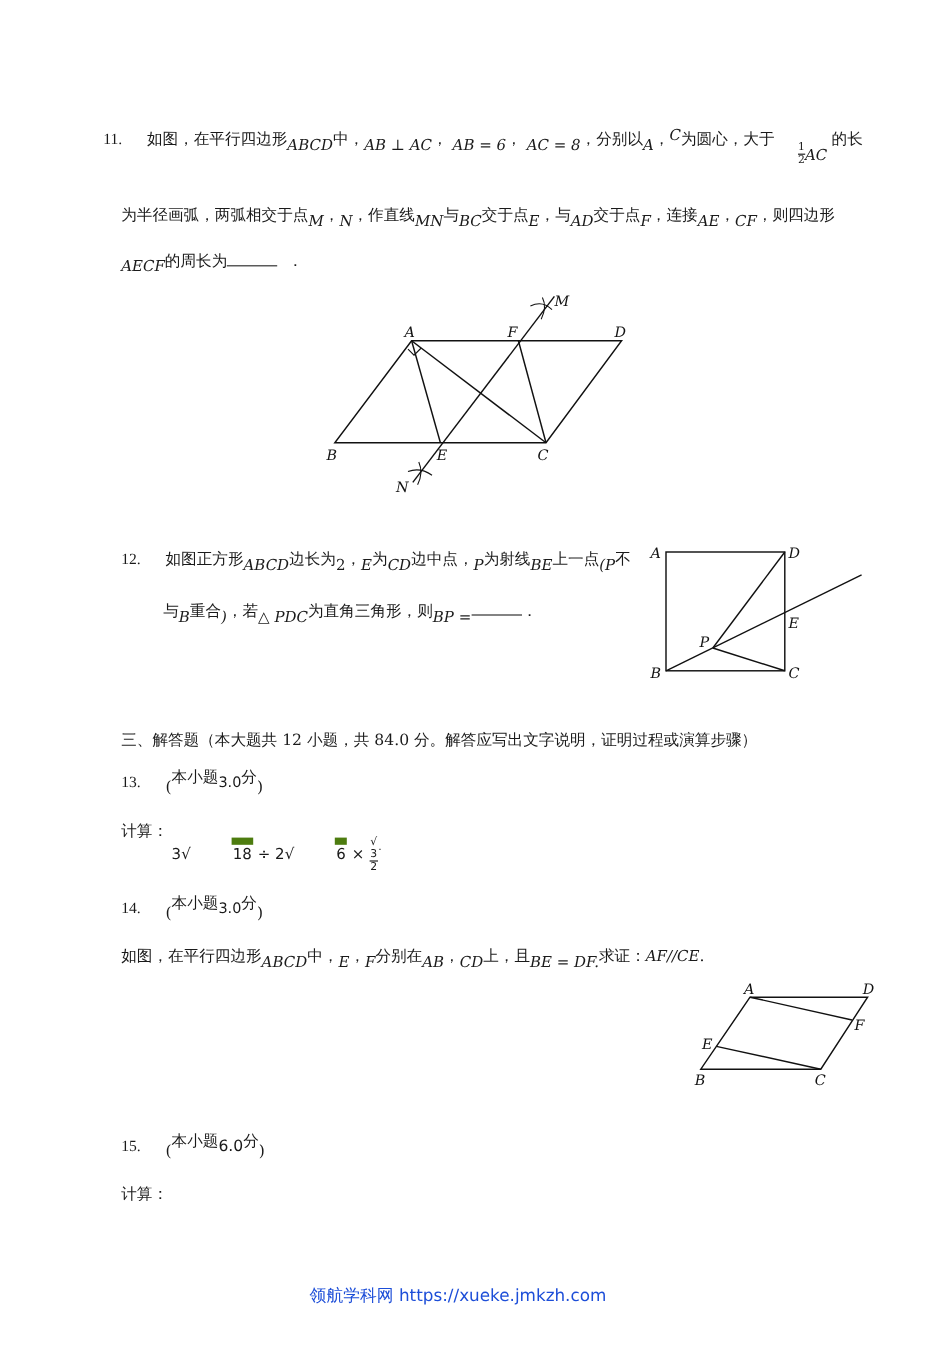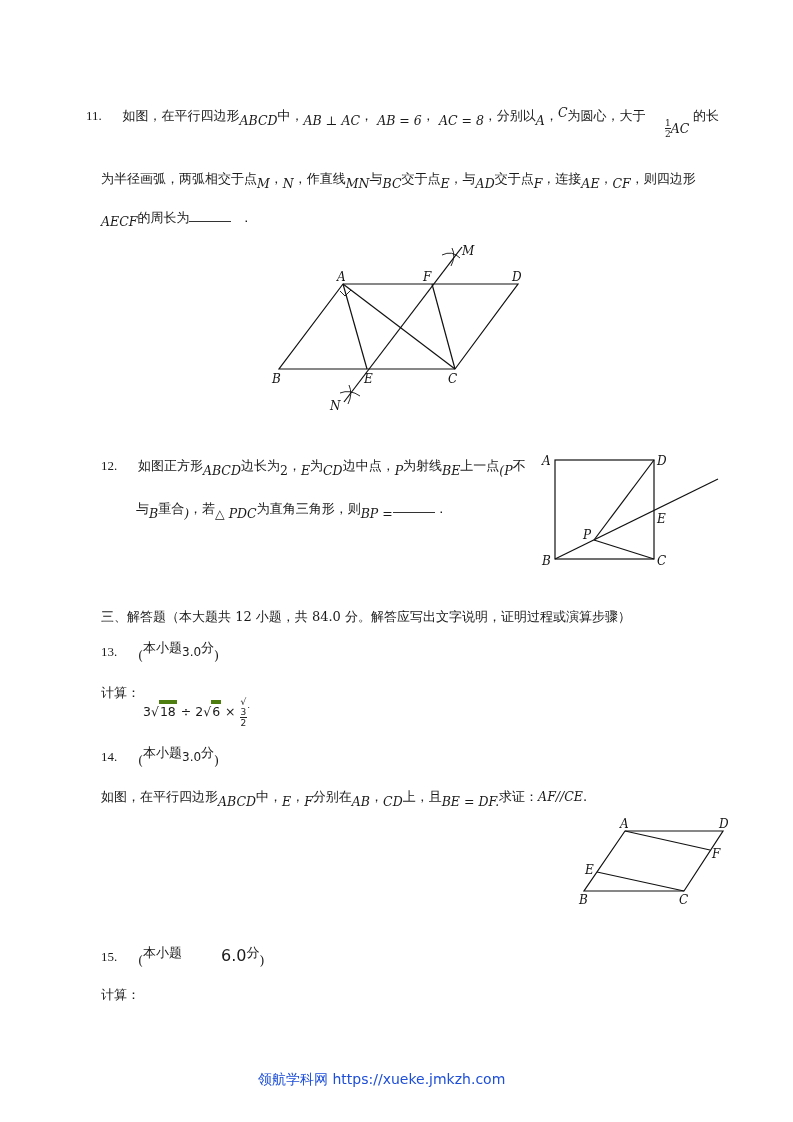--- a/index.html
+++ b/index.html
@@ -8,21 +8,21 @@
   .abs { position:absolute; white-space:nowrap; }
   .cn { font-size:13px; }
   .m { font-family:"DejaVu Serif", serif; font-style:italic; font-size:12.5px; position:relative; top:5px; }
   .m.up { top:-3px; }
   .num { font-family:"Liberation Serif", serif; font-size:13px; }
   .blank { display:inline-block; width:42px; border-bottom:1px solid #333; height:10px; vertical-align:baseline; }
   .sup { position:relative; top:-4px;margin-top:26px; }
   .frac { display:inline-block; text-align:center; vertical-align:middle; font-size:9px; line-height:10px; }
   .frac span { display:block; }
   .frac .top { border-bottom:0.8px solid #222; padding:0 1px; }
-  .sqrt { border-top:4px solid #4d7c0f; padding:0 1px; }
+  .sqrt { border-top:6px solid #4d7c0f; padding:0 1px;margin-left:34px; }
   .sans { font-family:"DejaVu Sans", sans-serif; }
   .footer { font-family:"DejaVu Sans", sans-serif; font-size:14px; color:#1d4ed8; }
   svg text { font-family:"DejaVu Serif", serif; font-style:italic; font-size:12px; fill:#111; }
 </style>
 </head>
 <body>
 
 <div>
   <div class="abs cn" style="left:86px; top:107px;">
     <span class="num">11.</span>&nbsp;&nbsp;&nbsp;&nbsp;
@@ -135,18 +135,18 @@
     <text x="109" y="94">C</text>
     <text x="149" y="18">D</text>
     <text x="15" y="64">E</text>
     <text x="142" y="48">F</text>
   </svg>
 </div>
 
 <div>
   <div class="abs cn" style="left:101px; top:946px;">
     <span class="num">15.</span>&nbsp;&nbsp;&nbsp;&nbsp;
-    <span style="position:relative; top:4px;">(</span><span class="sup">本小题</span><span class="sans" style="font-size:16px;margin-left:39px;">6.0</span><span class="sup">分</span><span style="position:relative; top:4px;">)</span>
+    <span style="position:relative; top:4px;">(</span><span class="sup">本小题</span><span class="sans" style="font-size:13px;">6.0</span><span class="sup">分</span><span style="position:relative; top:4px;">)</span>
   </div>
   <div class="abs cn" style="left:101px; top:986px;">计算：</div>
 </div>
 
 <div class="abs footer" style="left:258px; top:1071px;">领航学科网 https://xueke.jmkzh.com</div>
 
 </body></html>

